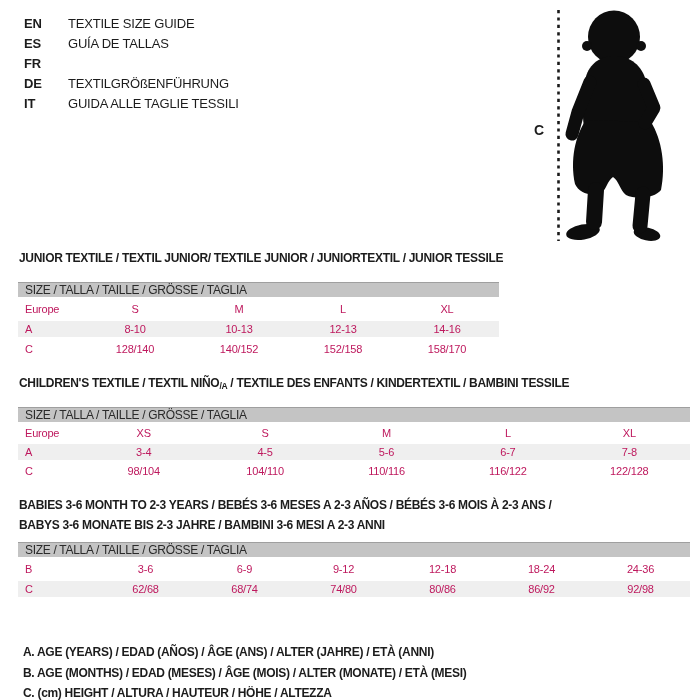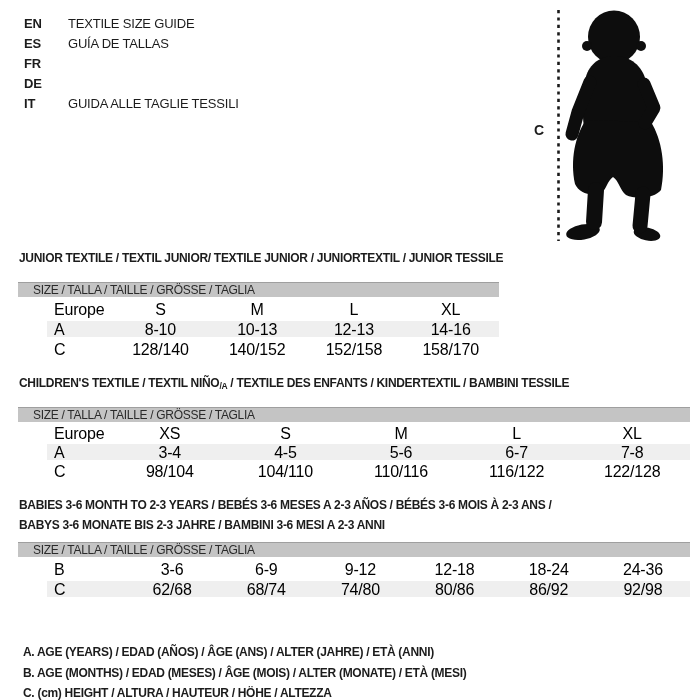--- a/index.html
+++ b/index.html
@@ -25,24 +25,24 @@
   .t2-title{top:376px;}
   .t3-title{top:495px;line-height:20px;}
   .sub-sz{font-size:8.5px;vertical-align:-2px;letter-spacing:-0.3px;}
 
   
   .tbl{position:absolute;left:18px;}
   .t1{top:282px;width:481px;}
   .t2{top:407px;width:672px;}
   .t3{top:542px;width:672px;}
   .size-hdr{height:15px;line-height:14px;background:#c4c4c4;border-top:1px solid #9f9f9f;
-    padding-left:15px;font-size:12px;color:#2a2a2a;letter-spacing:-0.3px;box-sizing:border-box;
+    padding-left:7px;font-size:12px;color:#2a2a2a;letter-spacing:-0.3px;box-sizing:border-box;
     white-space:nowrap;}
-  .trow{display:grid;height:16px;margin-top:4px;align-items:center;font-size:16px;
-    color:#000000;letter-spacing:-0.2px;margin-left:29px;}
+  .trow{display:grid;height:16px;margin-top:4px;align-items:center;font-size:11px;
+    color:#be185d;letter-spacing:-0.2px;}
   .t1 .trow{grid-template-columns:65px repeat(4,1fr);}
   .t2 .trow{grid-template-columns:65px repeat(5,1fr);margin-top:3px;}
   .t3 .trow{grid-template-columns:78px repeat(6,1fr);}
   .trow.shaded{background:#efefef;}
   .lbl{padding-left:7px;text-align:left;}
   .cel{text-align:center;}
 
   
   .footnotes{position:absolute;left:23px;top:626px;margin-top:16px;}
   .fn{height:20.5px;line-height:20.5px;font-weight:bold;font-size:12px;
@@ -60,20 +60,21 @@
     </div>
     <div class="lang-row">
       <span class="lang-code">ES</span>
       <span class="lang-label">GUÍA DE TALLAS</span>
     </div>
     <div class="lang-row">
       <span class="lang-code">FR</span>
     </div>
     <div class="lang-row">
       <span class="lang-code">DE</span>
+      <span class="lang-label">TEXTILGRÖßENFÜHRUNG</span>
     </div>
     <div class="lang-row">
       <span class="lang-code">IT</span>
       <span class="lang-label">GUIDA ALLE TAGLIE TESSILI</span>
     </div>
   </div>
 
   <div class="figure">
     <span class="c-label">C</span>
     <svg width="136" height="238" viewBox="0 0 136 238">

